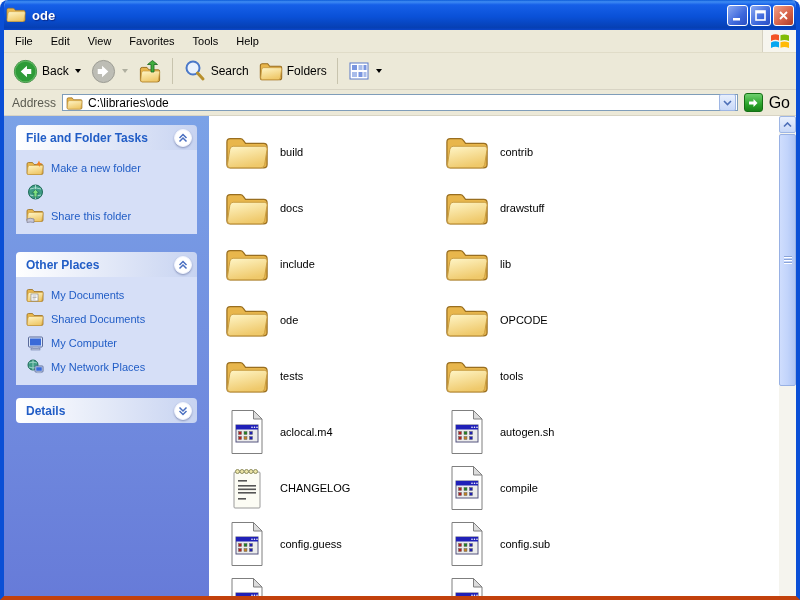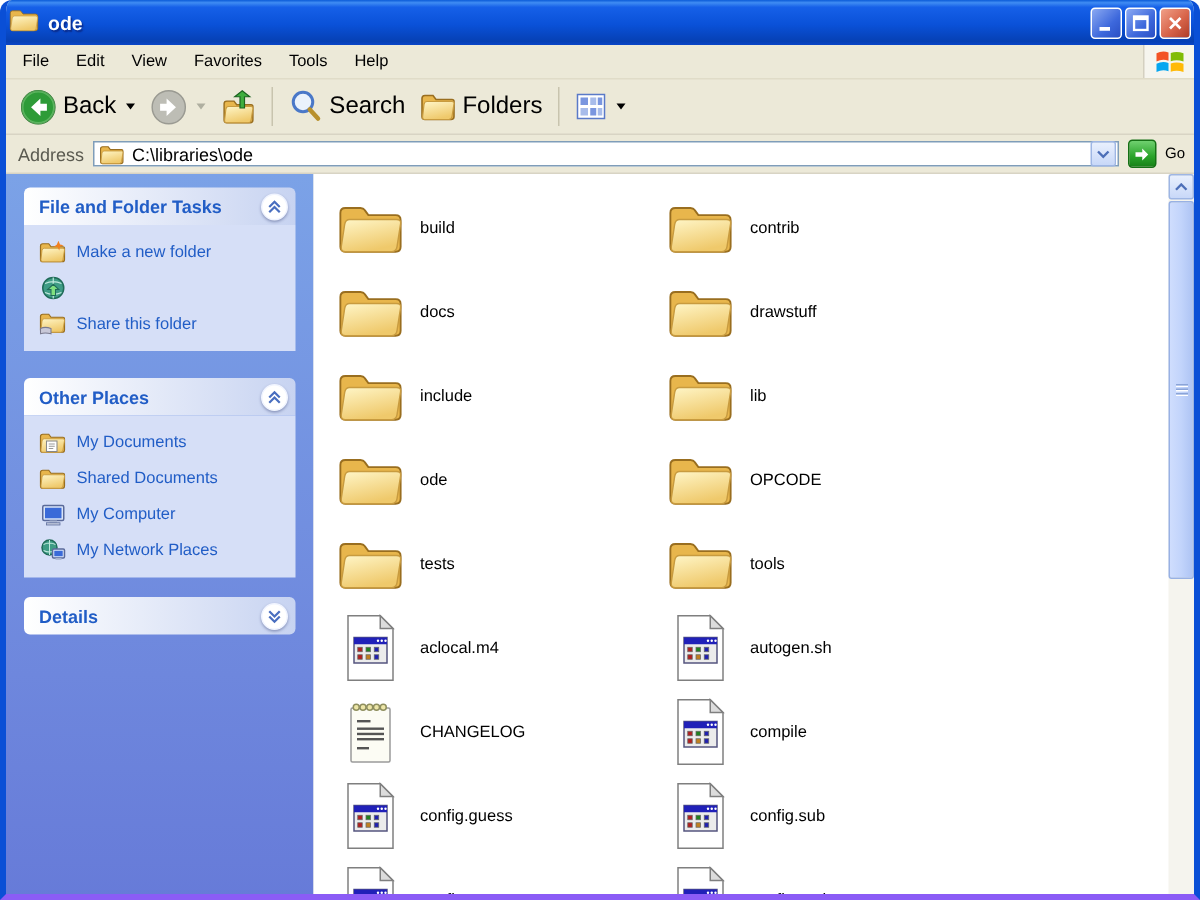--- a/index.html
+++ b/index.html
@@ -1,20 +1,20 @@
 <!DOCTYPE html>
 <html><head>
 <meta charset="utf-8">
 <style>
   * { box-sizing: border-box; margin: 0; padding: 0; }
   html,body { width:800px; height:600px; overflow:hidden; }
   body { font-family: "Liberation Sans", sans-serif; font-size:11px; }
 
   .window { position:relative; width:800px; height:600px;
-    border-left:4px solid #0A4FD6; border-right:4px solid #0A4FD6; border-bottom:4px solid #8b5cf6;
+    border-left:4px solid #0A4FD6; border-right:4px solid #0A4FD6; border-bottom:4px solid #c2410c;
     border-radius:8px 8px 0 0; overflow:hidden; background:#ECE9D8; }
 
   
   .titlebar { height:30px; display:flex; align-items:center; padding:0 6px 0 6px; margin:0 -4px;
     background:linear-gradient(180deg,#0B5BD8 0%,#3F8CF3 6%,#1660E8 16%,#0A51D8 55%,#0640B4 92%,#0A45C8 100%);
     border-radius:7px 7px 0 0; }
   .titlebar .title-text { color:#fff; font-weight:bold; font-size:13px; margin-left:6px;
     text-shadow:1px 1px 1px #0A2A8A; flex:1; }
   .win-controls { display:flex; gap:2px; }
   .win-btn { width:21px; height:21px; border:1px solid #fff; border-radius:3px;
@@ -28,40 +28,40 @@
     border-bottom:1px solid #E0DCC8; padding-left:2px; position:relative; }
   .menu-item { padding:3px 9px; color:#000; cursor:default; }
   .menu-logo { position:absolute; right:0; top:0; width:34px; height:22px;
     display:flex; align-items:center; justify-content:center; background:#F6F5EE;
     border-left:1px solid #D4D0C0; }
 
   
   .toolbar { height:37px; display:flex; align-items:center; background:#ECE9D8;
     border-bottom:1px solid #D8D4C4; padding:0 4px; }
   .tb-btn { display:flex; align-items:center; gap:4px; padding:3px 5px; border-radius:3px; }
-  .tb-label { font-size:16px; color:#000; }
+  .tb-label { font-size:12px; color:#000; }
   .drop-arrow { width:0; height:0; border-left:3px solid transparent; border-right:3px solid transparent;
     border-top:4px solid #000; margin-left:2px; }
   .drop-arrow.disabled { border-top-color:#AFAFA0; }
   .tb-sep { width:1px; height:26px; background:#C8C4AE; margin:0 5px; }
 
   
   .addressbar { height:26px; display:flex; align-items:center; background:#ECE9D8;
     border-bottom:1px solid #D8D4C4; padding:0 6px 0 8px; gap:6px; }
   .addr-label { color:#5A5A50; font-size:12px; }
   .addr-combo { flex:1; height:17px; background:#fff; border:1px solid #7F9DB9;
     display:flex; align-items:center; padding-left:3px; }
   .addr-text { flex:1; font-size:12px; color:#000; margin-left:5px; }
   .addr-drop { width:17px; height:17px; margin-right:1px;
     background:linear-gradient(180deg,#E9F0FD 0%,#C8D8F8 100%); border:1px solid #9EB6E4;
     border-radius:2px; display:flex; align-items:center; justify-content:center; }
   .go-btn { width:19px; height:19px; border-radius:3px; border:1px solid #157015;
     background:linear-gradient(180deg,#6FD06F 0%,#2AA42A 60%,#188218 100%);
     display:flex; align-items:center; justify-content:center; }
-  .go-label { font-size:10px; color:#000; }
+  .go-label { font-size:16px; color:#000; }
 
   
   .main { display:flex; height:556px;text-align:right; }
 
   
   .sidebar { width:205px; background:linear-gradient(180deg,#7BA2E7 0%,#6E87DD 60%,#6375D6 100%);
     padding-top:9px; overflow:hidden; }
   .panel { margin:0 12px 0 12px; }
   .panel + .panel { margin-top:18px; }
   .panel-header { height:25px; display:flex; align-items:center; justify-content:space-between;

